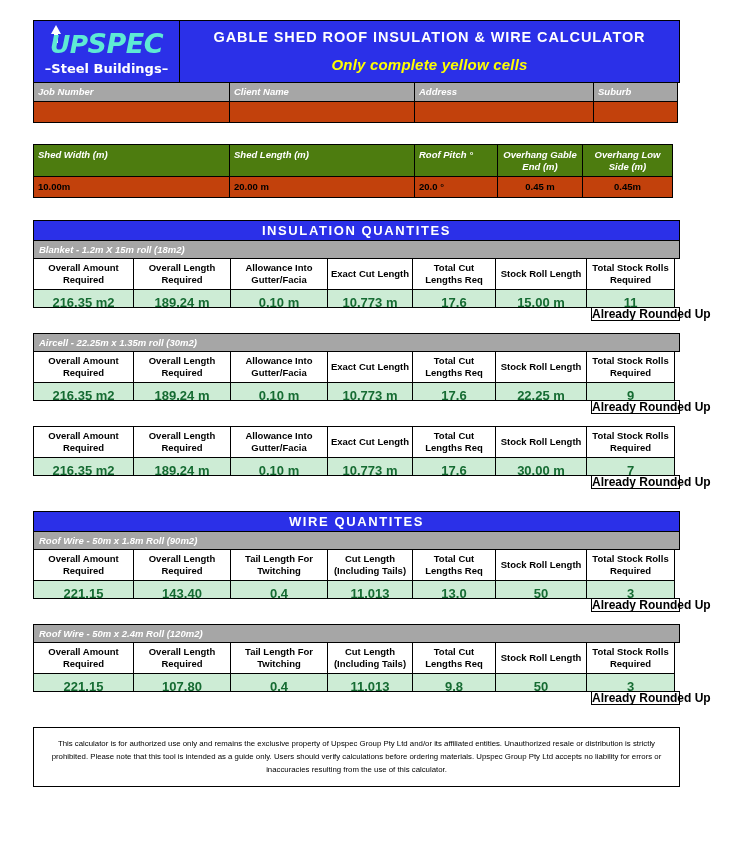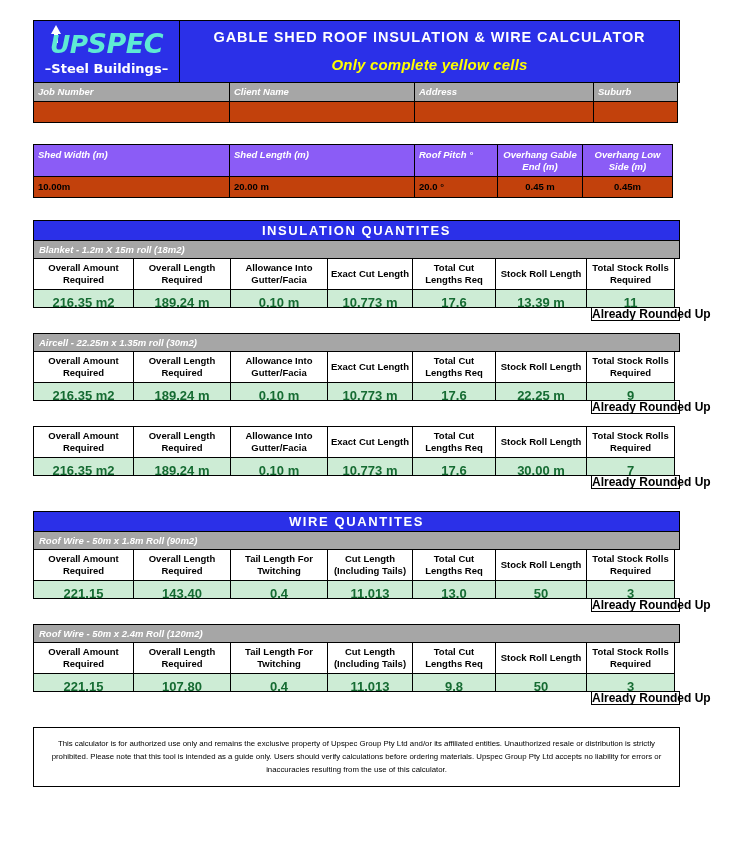--- a/index.html
+++ b/index.html
@@ -149,21 +149,21 @@
 
   
   .spacer-sm { height: 22px; }
   .dimrow .d1 { width: 197px; }
   .dimrow .d2 { width: 186px; margin-left: -1px; }
   .dimrow .d3 { width: 84px;  margin-left: -1px; }
   .dimrow .d4 { width: 86px;  margin-left: -1px; text-align: center; }
   .dimrow .d5 { width: 91px;  margin-left: -1px; text-align: center; }
   .dimrow { margin-top: -1px; }
   .dim-hdr {
-    background: #8b5cf6;
+    background: #4d7c0f;
     color: #ffffff;
     font-size: 9.5px;
     font-weight: bold;
     font-style: italic;
     padding: 4px 4px 0 4px;
     height: 33px;
     white-space: normal;
     line-height: 11.5px;
   }
 
@@ -323,21 +323,21 @@
     <div class="cell dcol-head w5">Total Cut Lengths Req</div>
     <div class="cell dcol-head w6">Stock Roll Length</div>
     <div class="cell dcol-head w7">Total Stock Rolls Required</div>
   </div>
   <div class="grid-row dtable">
     <div class="cell dcol-val w1">216.35 m2</div>
     <div class="cell dcol-val w2">189.24 m</div>
     <div class="cell dcol-val w3">0.10 m</div>
     <div class="cell dcol-val w4">10.773 m</div>
     <div class="cell dcol-val w5">17.6</div>
-    <div class="cell dcol-val w6">13.39 m</div>
+    <div class="cell dcol-val w6">15.00 m</div>
     <div class="cell dcol-val w7">11</div>
   </div>
   <div class="rounded-row">
     <div class="rounded-badge">Already Rounded Up</div>
   </div>
 
   <div class="block-gap"></div>
 
   <div class="subsection-banner">Aircell - 22.25m x 1.35m roll (30m2)</div>
   <div class="grid-row dtable">

